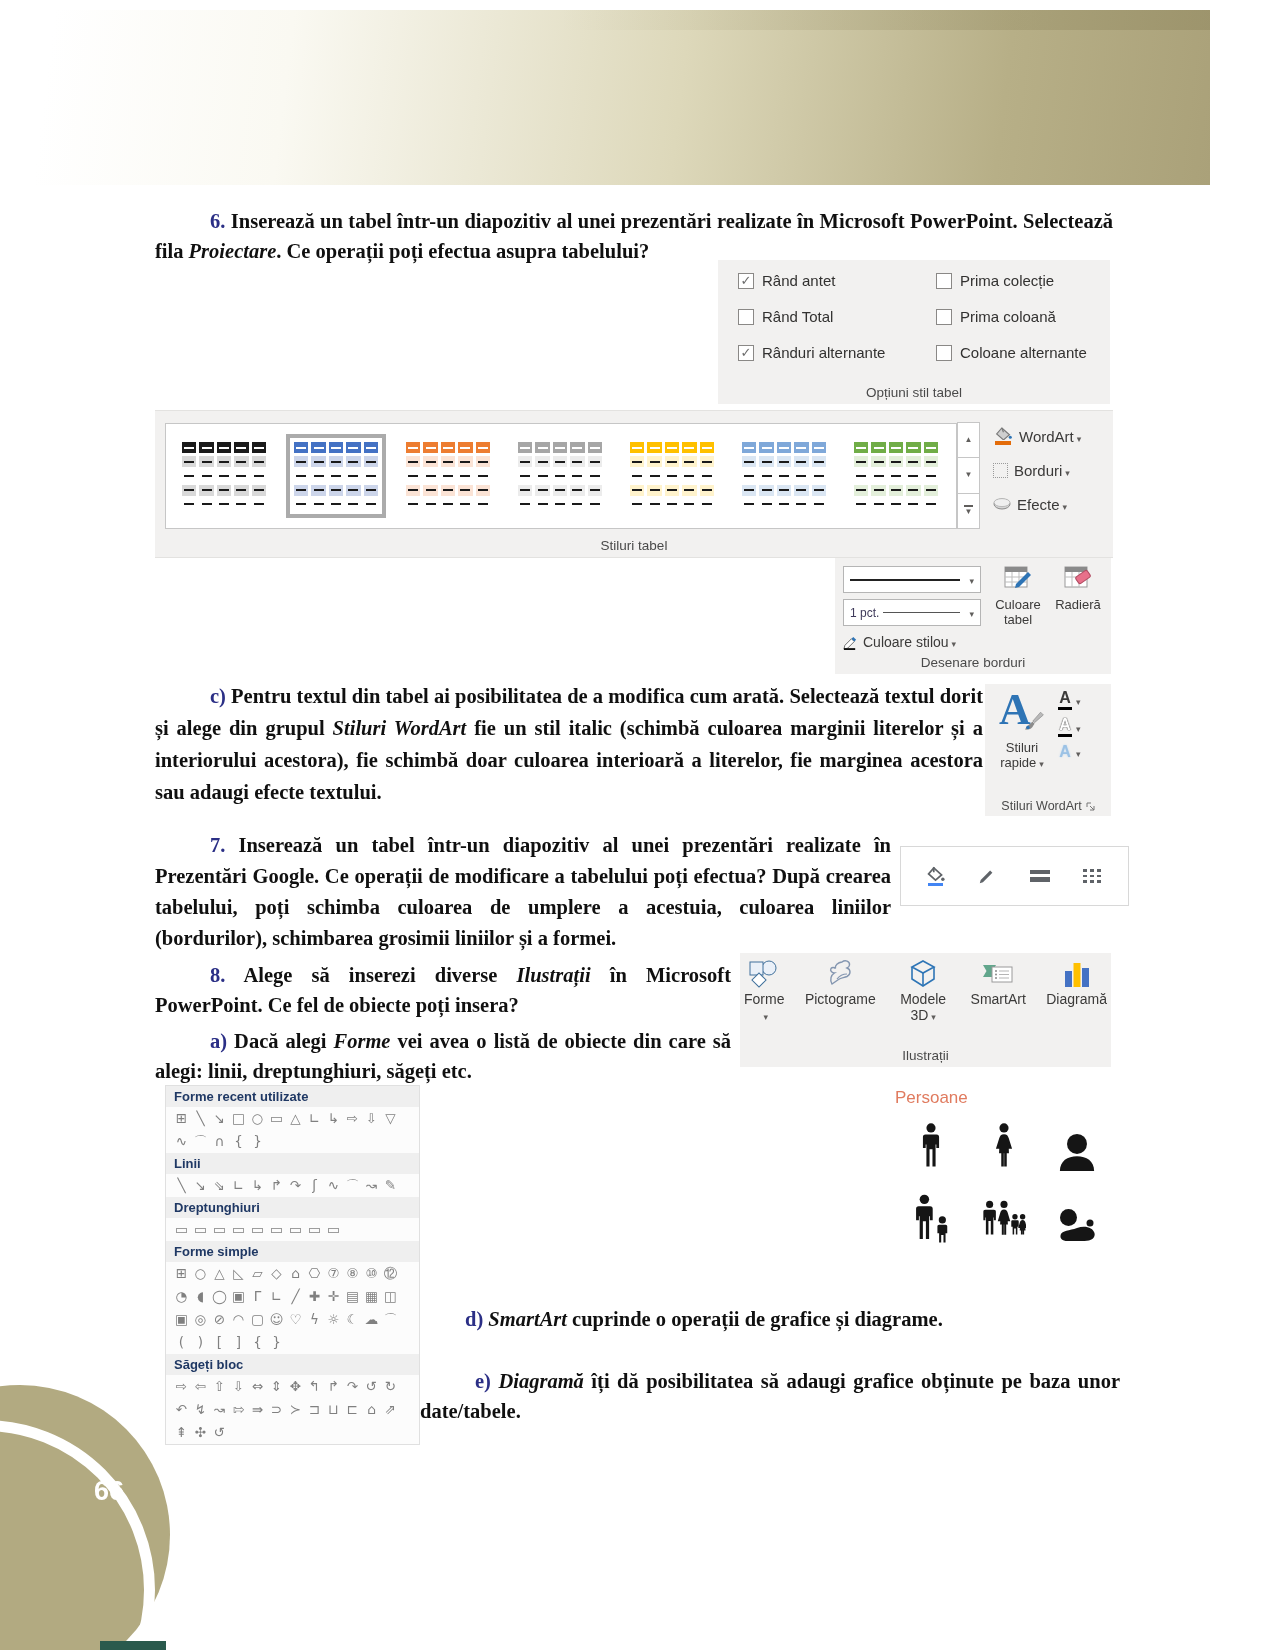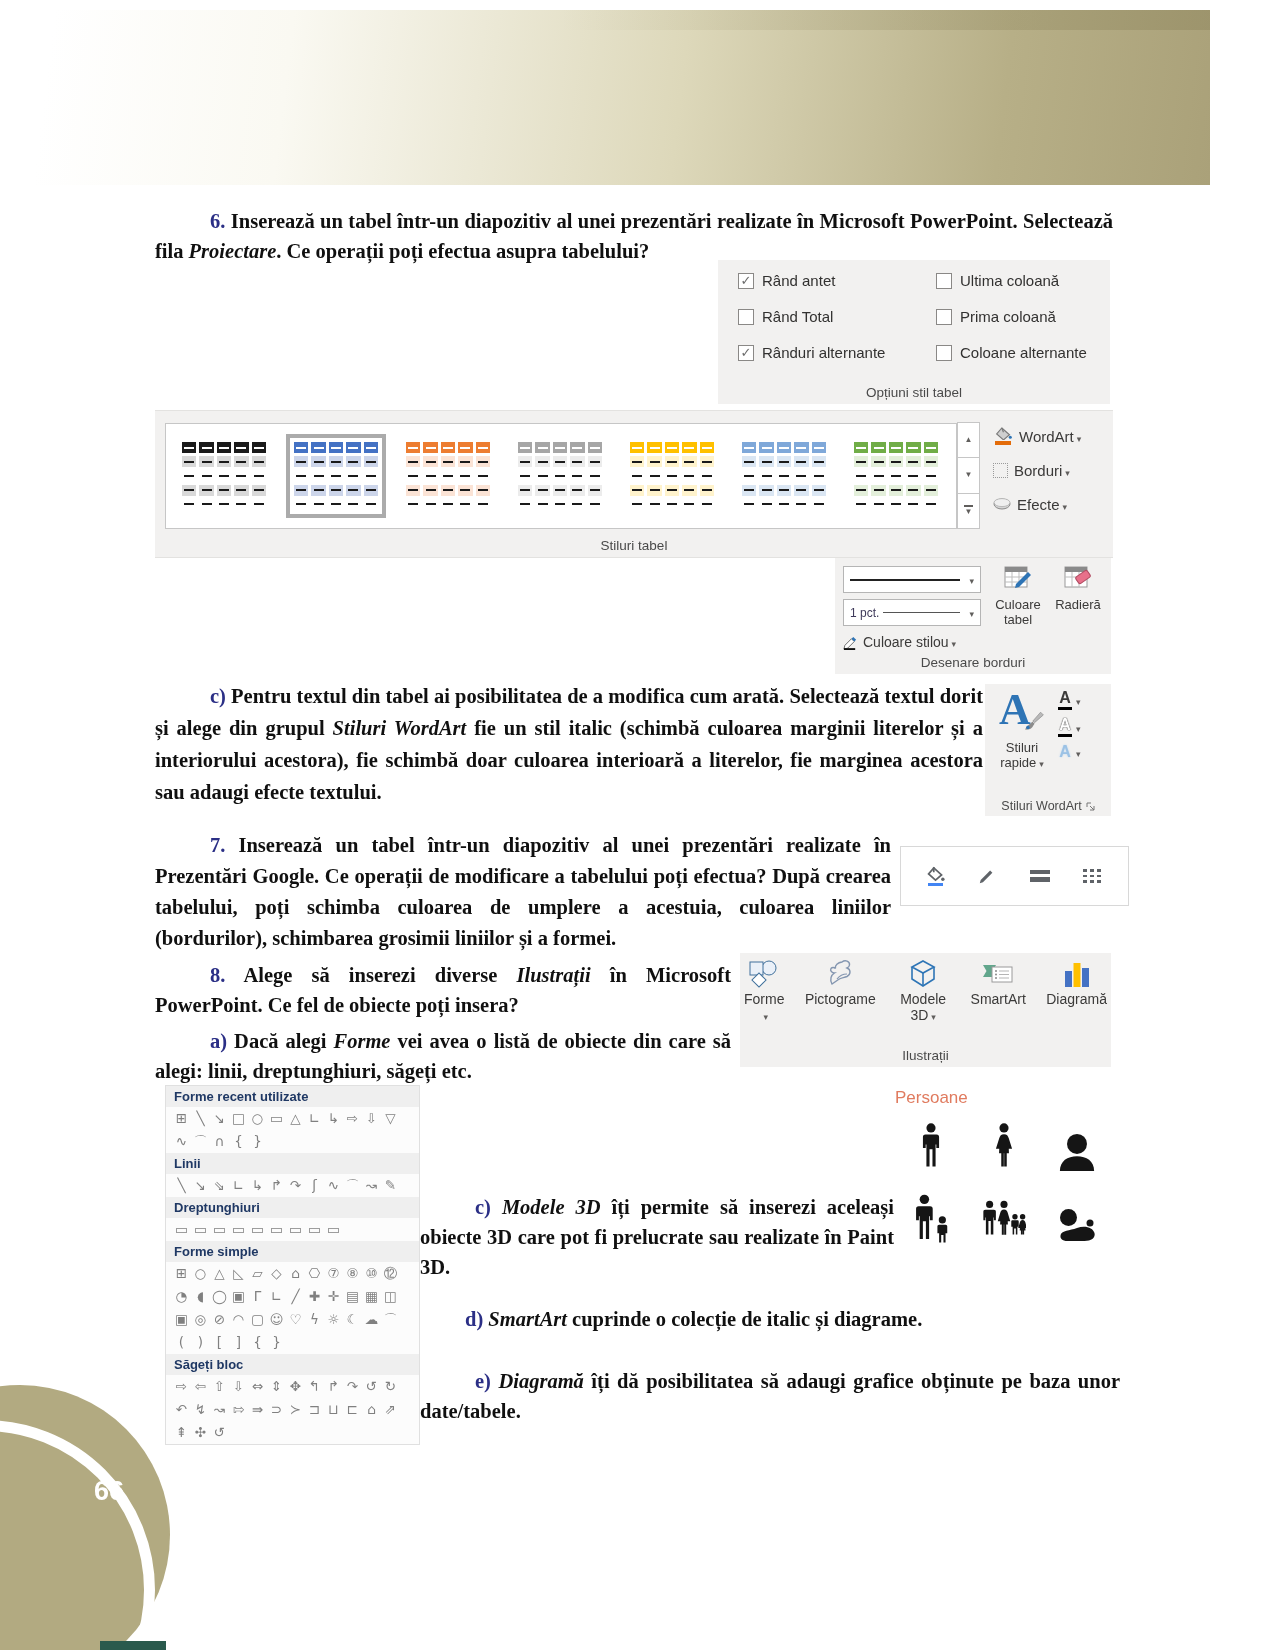--- a/index.html
+++ b/index.html
@@ -132,21 +132,21 @@
         <div class="cbx" style="left: 20px; top: 48px;">
           <span class="box"></span>
           <span class="cbl">Rând Total</span>
         </div>
         <div class="cbx" style="left: 20px; top: 84px;">
           <span class="box">✓</span>
           <span class="cbl">Rânduri alternante</span>
         </div>
         <div class="cbx" style="left: 218px; top: 12px;">
           <span class="box"></span>
-          <span class="cbl">Ultima coloană</span>
+          <span class="cbl">Prima colecție</span>
         </div>
         <div class="cbx" style="left: 218px; top: 48px;">
           <span class="box"></span>
           <span class="cbl">Prima coloană</span>
         </div>
         <div class="cbx" style="left: 218px; top: 84px;">
           <span class="box"></span>
           <span class="cbl">Coloane alternante</span>
         </div>
       </div>
@@ -1028,23 +1028,22 @@
           <path d="M24 11.4c1 0 1.4.6 1.6 1.4l1 3.4h-1l.1 1.4h-.8v2.4h-.9v-2.4h-.1v2.4h-.9v-2.4h-.7l.1-1.4h-1l1-3.4c.2-.8.6-1.4 1.6-1.4z"></path>
         </svg>
       <svg width="40" height="38" viewBox="0 0 16 14">
           <circle cx="4.6" cy="4" r="3.4"></circle>
           <path d="M8 8.2c3.2-1.2 6.4-.2 7 2 .5 2-1.4 3.2-4 3.2H4.2c-2.1 0-3.2-1-2.7-2.6C2 9.2 5 9.3 8 8.2z"></path>
           <circle cx="13.2" cy="6.2" r="1.4"></circle>
         </svg>
     </div>
   </div>
 
-  <p class="bt" id="p8c"><span class="num">c)</span><span> </span><em>Modele 3D</em><span> îți permite să inserezi aceleași obiecte 3D care pot fi prelucrate sau realizate în Paint 3D.</span></p>
-
-  <p class="bt" id="p8d"><span class="num">d)</span><span> </span><em>SmartArt</em><span> cuprinde o colecție de italic și diagrame.</span></p>
+
+  <p class="bt" id="p8d"><span class="num">d)</span><span> </span><em>SmartArt</em><span> cuprinde o operații de grafice și diagrame.</span></p>
 
   <p class="bt" id="p8e"><span class="num">e)</span><span> </span><em>Diagramă</em><span> îți dă posibilitatea să adaugi grafice obținute pe baza unor date/tabele.</span></p>
 
   <div class="c-khaki"></div>
   <div class="c-ring"></div>
   <div class="c-teal"></div>
   <div class="pageno">66</div>
 
 </div>
 

